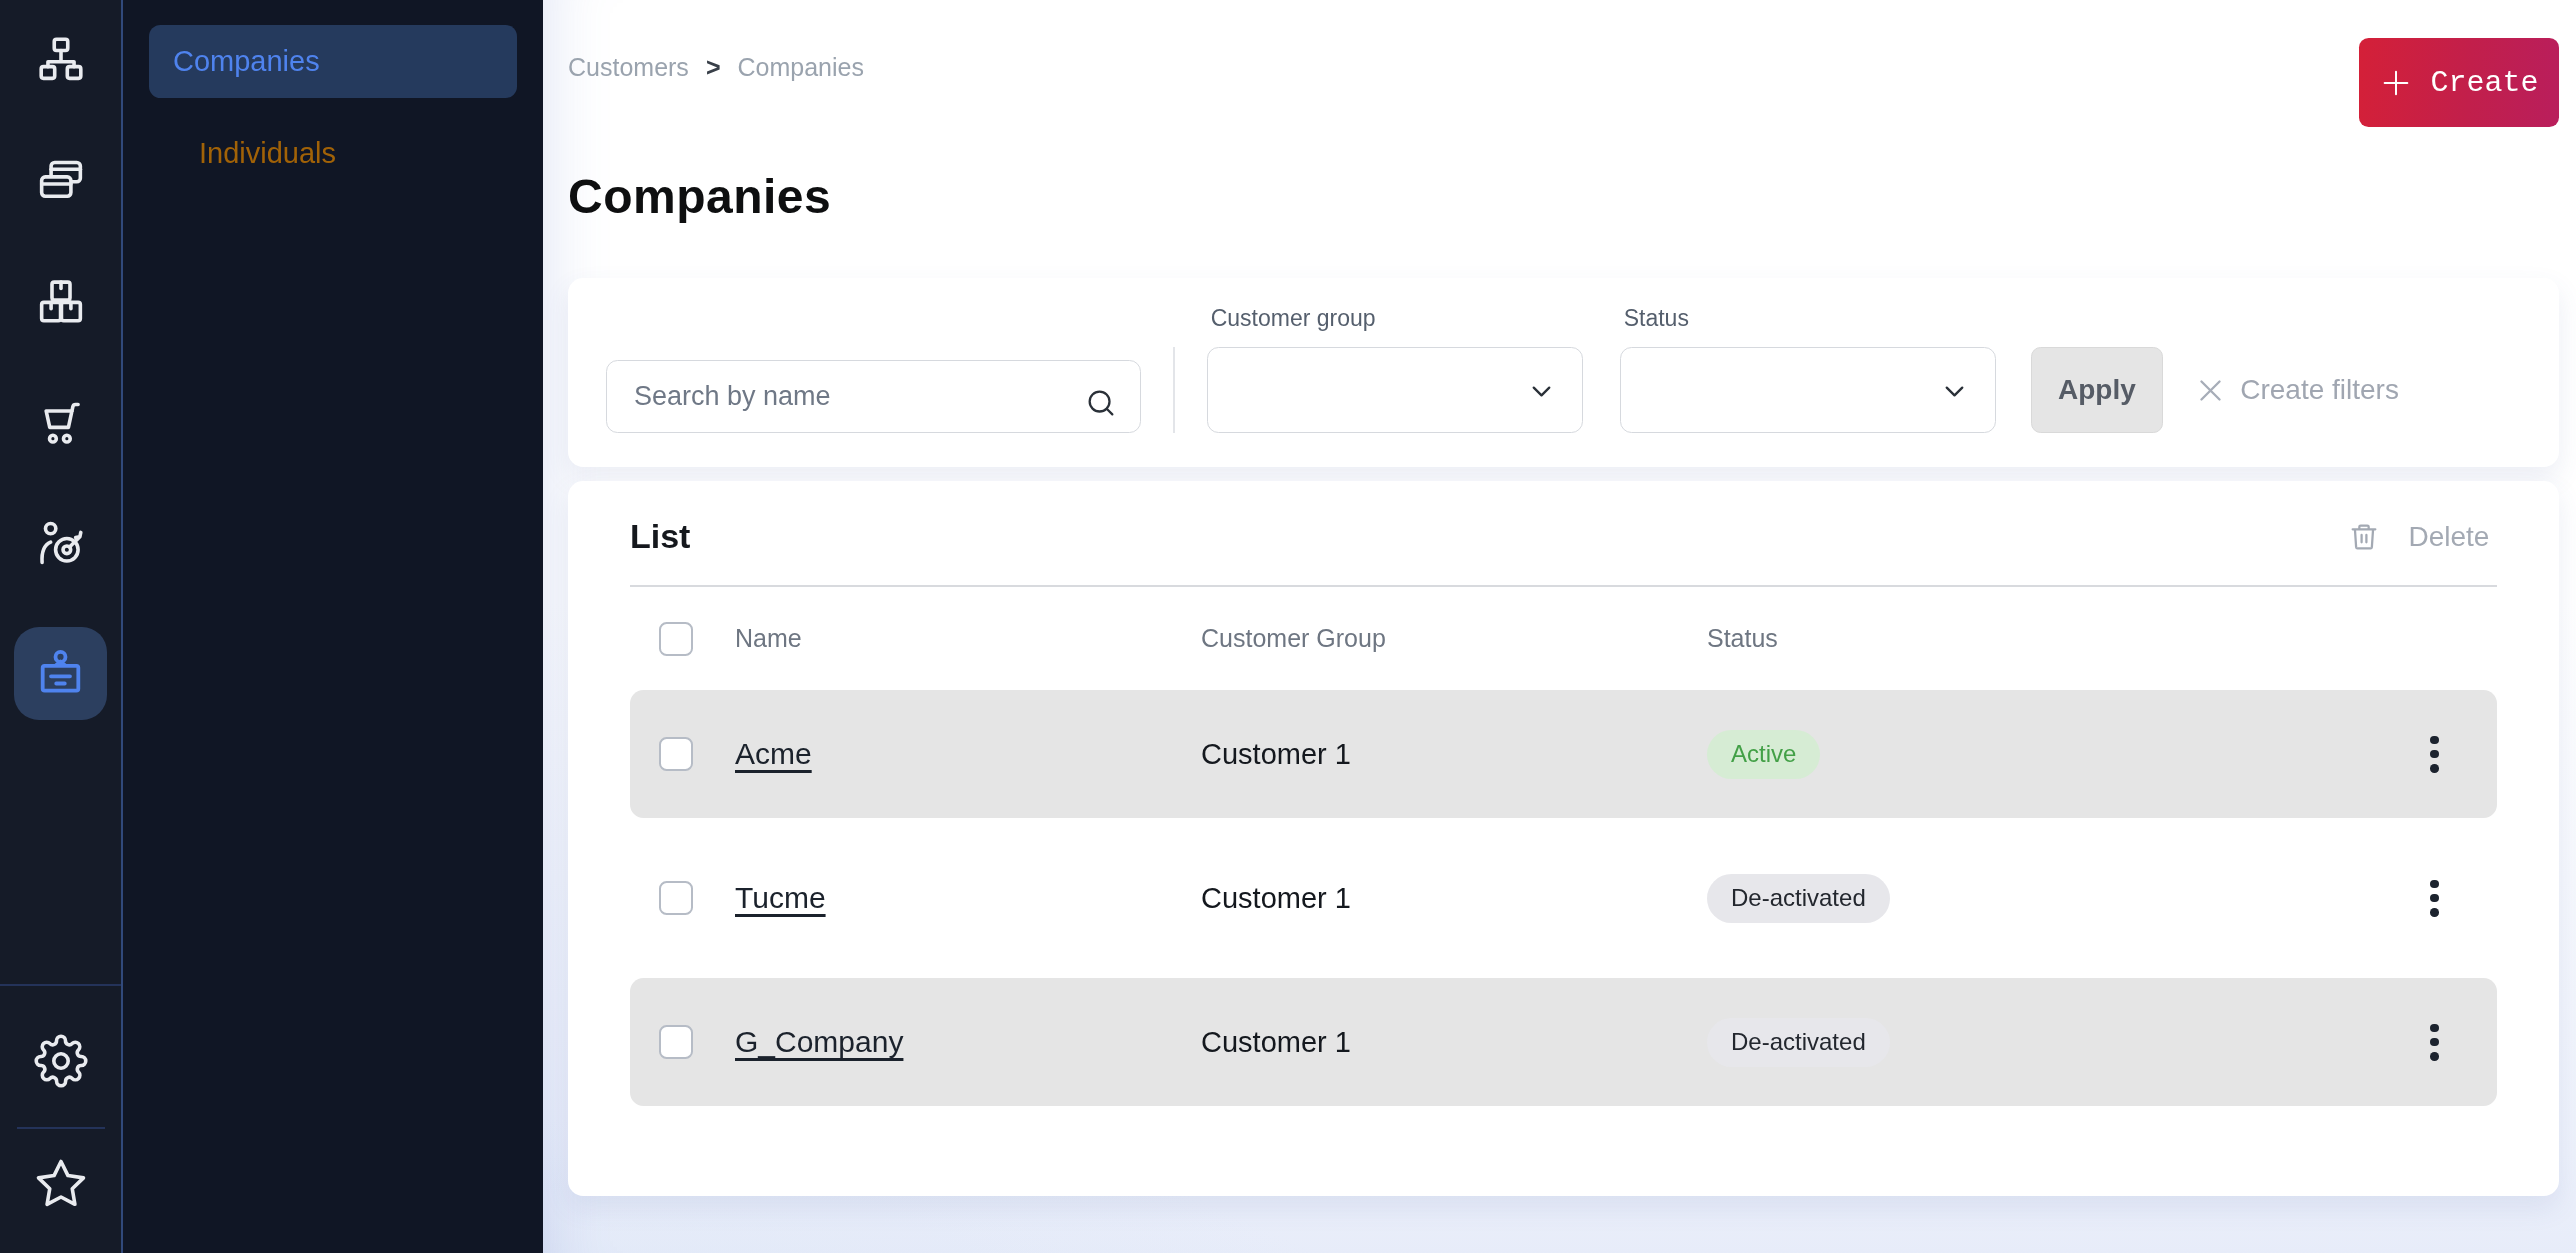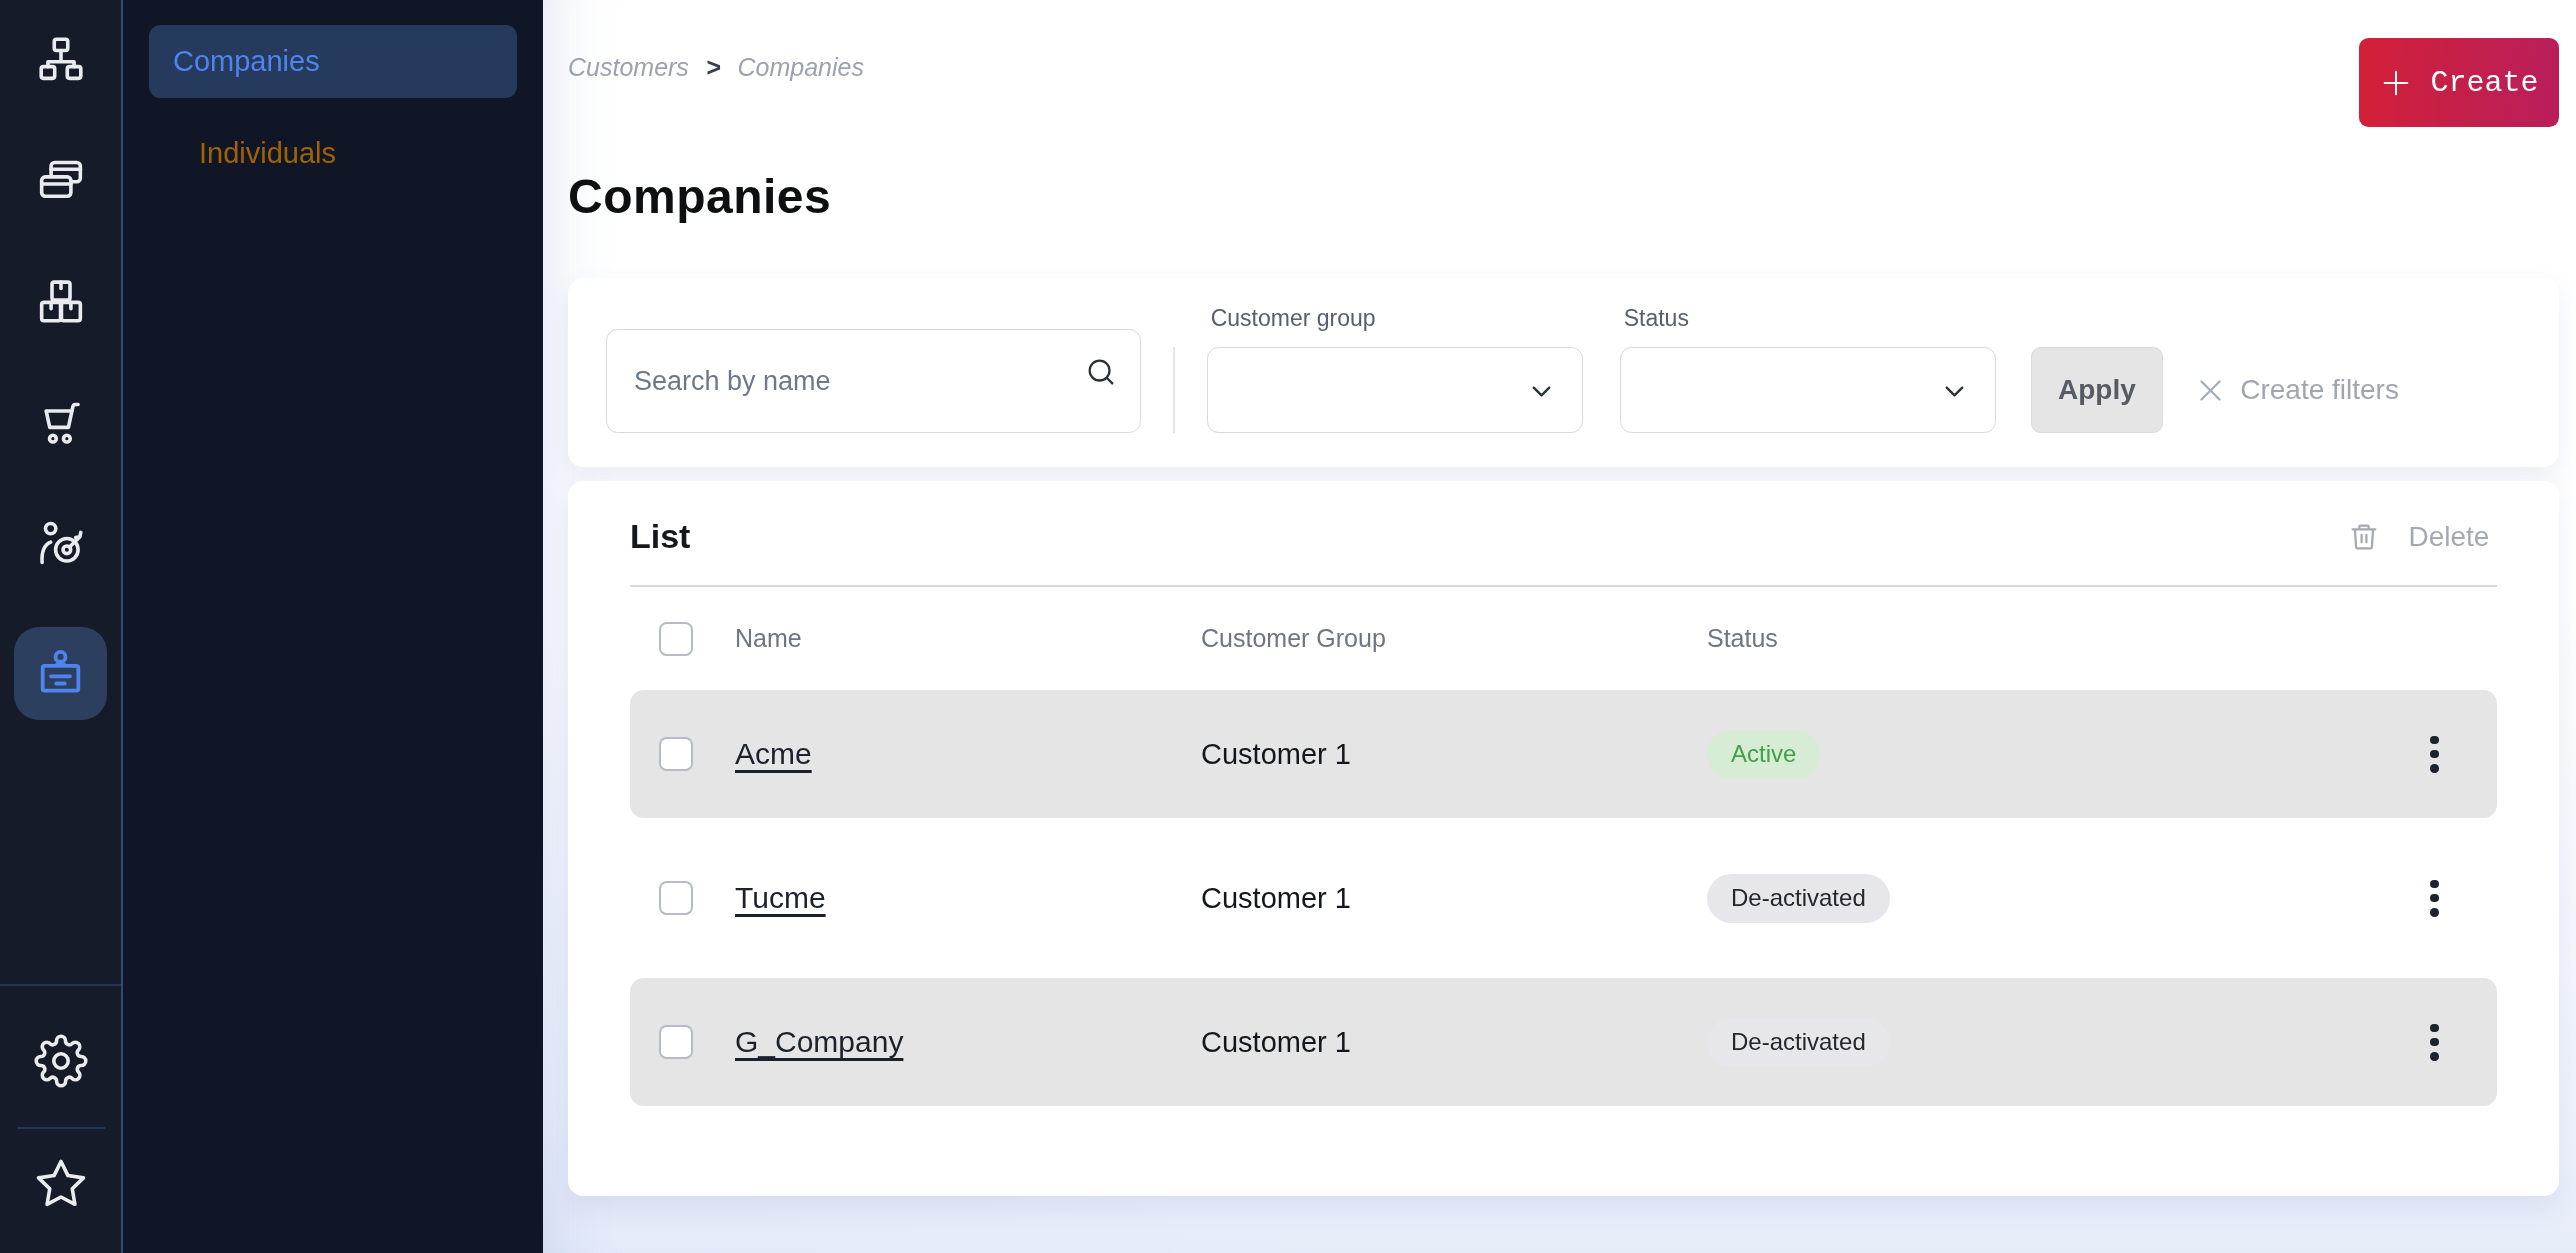--- a/index.html
+++ b/index.html
@@ -29,41 +29,41 @@
                       color:#4f83ee; font-weight:500; }
 
   
   .main { flex:1; height:1254px; position:relative; padding:38px 17px 0 25px;
           background:
             radial-gradient(1338px 592px at 6% 118%, #dde6f7 0%, rgba(221,230,247,0) 62%),
             linear-gradient(180deg, #ffffff 48%, #edf1fb 92%, #e7ecf9 100%);
           box-shadow: inset 67px 0 67px -67px rgba(90,120,200,0.22); }
 
   .topbar { display:flex; justify-content:space-between; align-items:flex-start; }
-  .breadcrumb { margin-top:15.3px; display:flex; align-items:center; gap:17px; font-size:25px; color:#9aa3ae;font-style:italic; }
+  .breadcrumb { margin-top:15.3px; display:flex; align-items:center; gap:17px; font-size:25px; color:#9aa3ae; }
   .crumb { cursor:pointer; }
   .crumb-sep { color:#394049; font-weight:600; }
 
   .create-btn { width:200px; height:89px; border:none; border-radius:9.6px; cursor:pointer;
                 background:linear-gradient(95deg, #d42038 0%, #c21f4b 55%, #b91e5c 100%);
                 color:#fff; font-size:30px; font-family:Liberation Mono, monospace; font-weight:500;
                 display:flex; align-items:center; justify-content:center; gap:17px; }
   .create-btn svg { width:34px; height:34px; }
 
   h1.page-title { margin-top:42px; font-size:48px; font-weight:800; color:#0e0f10; letter-spacing:0.5px; }
 
   .card { background:#fff; border-radius:15.3px; box-shadow:0 11.5px 27px rgba(70,90,160,0.10); }
 
   
   .filter-card { margin-top:54px; height:189px; display:flex; align-items:flex-end;
                  padding:0 38px 34px 38px; }
   .fgroup { display:flex; flex-direction:column; }
   .flabel { font-size:23px; color:#555f6d; margin-bottom:15.3px; padding-left:3.8px; }
   .search-wrap { position:relative; width:535px; }
-  .search-input { width:535px; height:104px; border:1.9px solid #d6d9de; border-radius:11.5px;
+  .search-input { width:535px; height:73px; border:1.9px solid #d6d9de; border-radius:11.5px;
                   font-size:27px; font-family:inherit; color:#15803d; padding:0 76px 0 27px; outline:none; }
   .search-input::placeholder { color:#6f7886; }
   .search-wrap svg { position:absolute; right:23px; top:26px; width:34px; height:34px; color:#2a3038; }
   .vdiv { width:1.9px; height:86px; background:#e3e5e9; margin:0 32px; align-self:flex-end; }
   .select { position:relative; width:376px; height:86px; border:1.9px solid #d6d9de; border-radius:11.5px;
             background:#fff; cursor:pointer; }
   .select svg { position:absolute; right:25px; top:28px; width:31px; height:31px; color:#2a3038; }
   .fgroup.status { margin-left:37px; }
   .apply-btn { width:132px; height:86px; margin-left:35px; border-radius:9.6px; background:#e5e5e5;
                border:1.9px solid #d9d9d9; color:#565c66; font-size:28px; font-weight:600;

